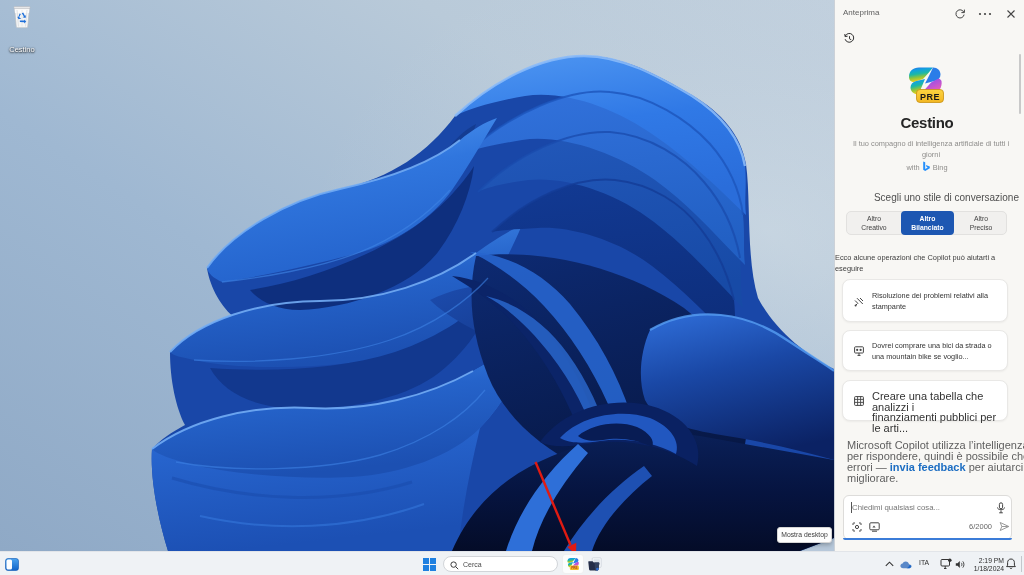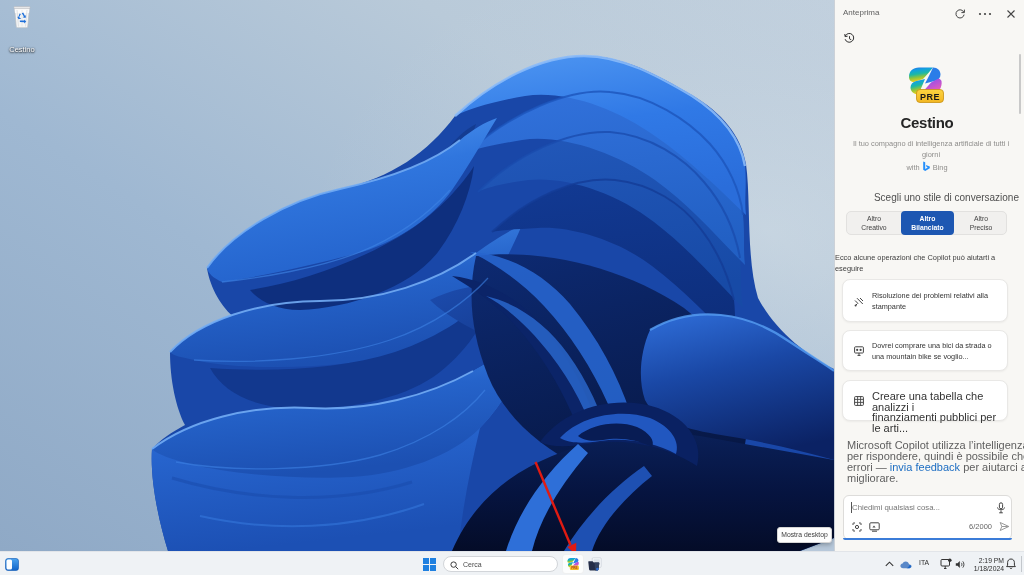--- a/index.html
+++ b/index.html
@@ -233,21 +233,21 @@
     </svg>
     <div class="abs" style="left:29px;top:11px;width:135px;font-size:7.3px;line-height:10.5px;color:#333;">Risoluzione dei problemi relativi alla<br>stampante</div>
   </div>
   <div class="abs card" style="left:7px;top:380px;width:166px;height:41px;background:#fff;border:1px solid #e9e8e6;border-radius:8px;box-shadow:0 1px 2px rgba(0,0,0,.05);">
     <svg class="abs" style="left:11px;top:15px" width="10" height="10" viewBox="0 0 10 10">
       <rect x="0.6" y="0.6" width="8.8" height="8.8" rx="0.8" fill="none" stroke="#444" stroke-width="1"></rect>
       <path d="M0.6,3.4 L9.4,3.4 M0.6,6.4 L9.4,6.4 M3.6,0.6 L3.6,9.4 M6.6,0.6 L6.6,9.4" stroke="#444" stroke-width="0.9"></path>
     </svg>
     <div class="abs" style="left:29px;top:10px;width:135px;font-size:11px;line-height:10.5px;color:#333;">Creare una tabella che analizzi i<br>finanziamenti pubblici per le arti...</div>
   </div>
-  <div class="abs" style="left:12px;top:440px;width:170px;font-size:11px;line-height:11px;color:#5f5f5f;white-space:nowrap;">Microsoft Copilot utilizza l’intelligenza artificiale<br>per rispondere, quindi è possibile che ci siano<br>errori — <span style="color:#1c6dc2;">invia feedback</span> per aiutarci a<br>migliorare.</div>
+  <div class="abs" style="left:12px;top:440px;width:170px;font-size:11px;line-height:11px;color:#5f5f5f;white-space:nowrap;">Microsoft Copilot utilizza l’intelligenza artificiale<br>per rispondere, quindi è possibile che ci siano<br>errori — <span style="color:#1c6dc2;font-weight:bold;">invia feedback</span> per aiutarci a<br>migliorare.</div>
   <div class="abs" style="left:8px;top:495px;width:169px;height:45px;background:#fff;border:1px solid #dddcda;border-radius:6px;padding-left:36px;">
     <div class="abs" style="left:7px;top:6px;width:1px;height:11px;background:#555;"></div>
     <div class="abs" style="left:8px;top:7px;font-size:7.8px;color:#767676;">Chiedimi qualsiasi cosa...</div>
     <svg class="abs" style="left:152px;top:6px" width="10" height="12" viewBox="0 0 10 12">
       <rect x="3.4" y="0.8" width="3.2" height="6" rx="1.6" fill="none" stroke="#444" stroke-width="1"></rect>
       <path d="M1.5,5.5 C1.5,8.5 8.5,8.5 8.5,5.5 M5,8.5 L5,10.8 M3.2,10.8 L6.8,10.8" fill="none" stroke="#444" stroke-width="1"></path>
     </svg>
     <svg class="abs" style="left:8px;top:26px" width="10" height="10" viewBox="0 0 10 10">
       <path d="M1,3 L1,1.5 Q1,1 1.5,1 L3,1 M7,1 L8.5,1 Q9,1 9,1.5 L9,3 M9,7 L9,8.5 Q9,9 8.5,9 L7,9 M3,9 L1.5,9 Q1,9 1,8.5 L1,7" fill="none" stroke="#444" stroke-width="1"></path>
       <circle cx="5" cy="5" r="1.6" fill="none" stroke="#444" stroke-width="1"></circle>

